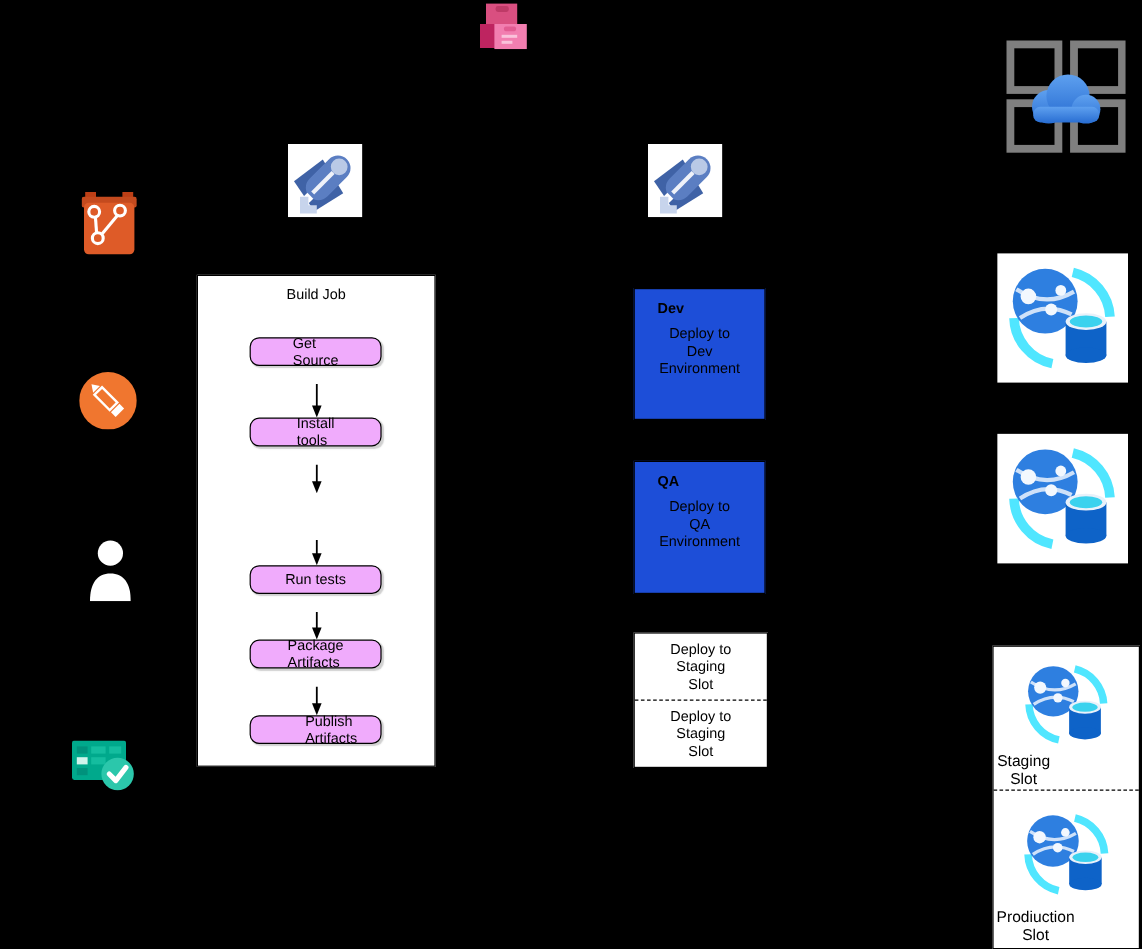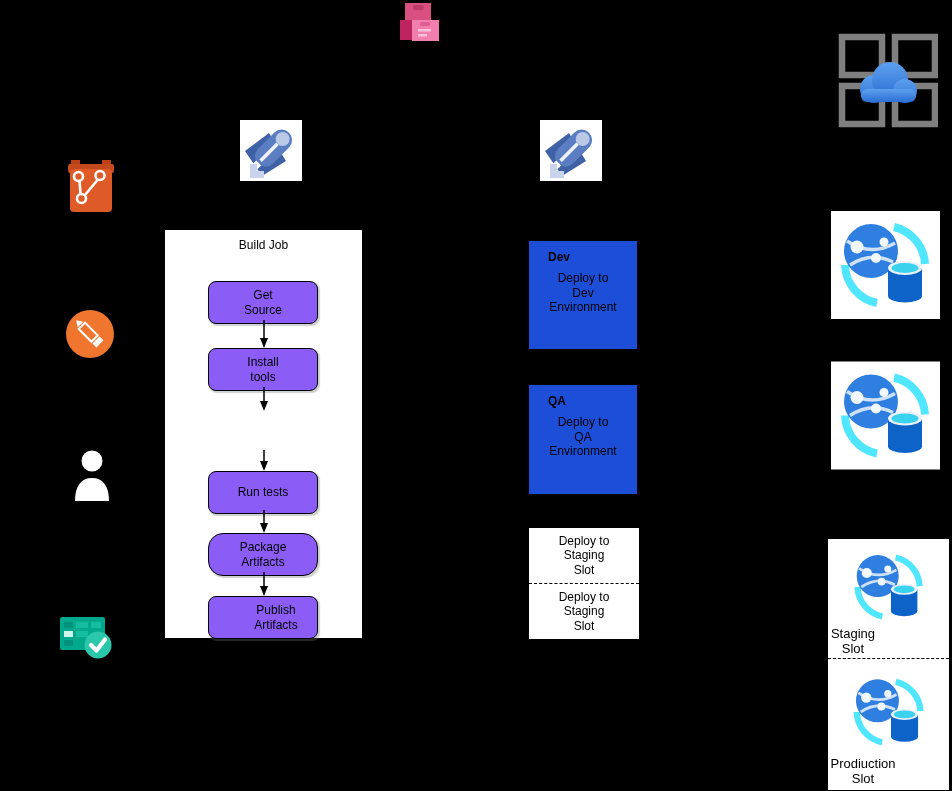--- a/index.html
+++ b/index.html
@@ -3,23 +3,23 @@
 <meta charset="utf-8">
 <style>
   html,body{margin:0;padding:0;background:#000;}
   .canvas{position:relative;width:952px;height:791px;background:#000;overflow:hidden;
           font-family:"Liberation Sans",sans-serif;color:#000;}
   .abs{position:absolute;}
   .pre{white-space:pre-line;}
   
   .build-container{left:164px;top:229px;width:199px;height:410px;background:#fff;border:1px solid #000;box-sizing:border-box;}
   .build-title{position:absolute;top:8px;left:0;width:100%;text-align:center;font-size:12px;}
-  .step-box{position:absolute;left:43px;width:110px;height:43px;background:#8b5cf6;border:1px solid #000;
+  .step-box{position:absolute;left:43px;width:110px;height:24px;background:#f0abfc;border:1px solid #000;
             border-radius:8px;box-shadow:1.5px 1.5px 1px rgba(120,120,120,.35);
-            display:flex;align-items:center;justify-content:center;text-align:center;
+            display:flex;align-items:center;justify-content:center;
             font-size:12px;line-height:1.18;box-sizing:border-box;}
   .flow-arrow{position:absolute;left:93px;width:12px;}
   
   .env-box{background:#1d4ed8;border:1px solid #000;box-sizing:border-box;font-size:12px;}
   .env-title{font-weight:bold;padding:9px 0 0 19px;font-size:12px;}
   .env-body{margin-top:7px;text-align:center;line-height:1.22;}
   .split-box{background:#fff;border:1px solid #000;box-sizing:border-box;font-size:12px;}
   .split-half{height:55px;display:flex;align-items:center;justify-content:center;text-align:center;line-height:1.22;}
   .dashed-div{border-top:1px dashed #000;height:0;}
   
@@ -144,21 +144,21 @@
   </div>
 
   <div class="abs build-container">
     <div class="build-title">Build Job</div>
 
     <div class="step-box pre" style="top:51px;">Get
 Source</div>
     <div class="step-box pre" style="top:118px;">Install
 tools</div>
     <div class="step-box pre" style="top:241px;">Run tests</div>
-    <div class="step-box pre" style="top:303px;border-radius:15px;">Package
+    <div class="step-box pre" style="top:303px;">Package
 Artifacts</div>
     <div class="step-box pre" style="top:366px;padding-left:26px;">Publish
 Artifacts</div>
 
     <div class="flow-arrow" style="top:90px;height:28px;">
       <svg width="12" height="28">
           <line x1="6" y1="0" x2="6" y2="19" stroke="#000" stroke-width="1.5"></line>
           <polygon points="2,18 10,18 6,28" fill="#000"></polygon>
         </svg>
     </div>

